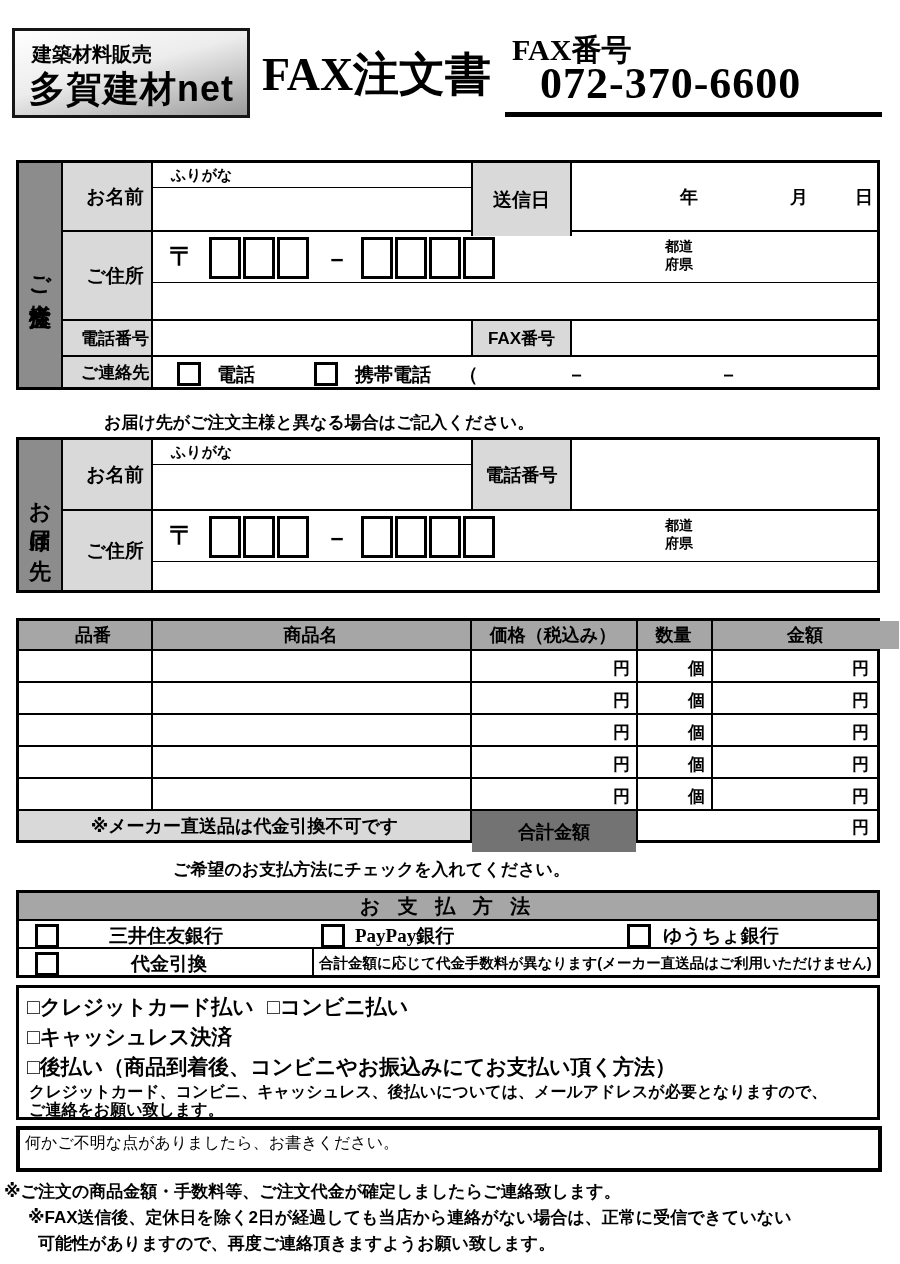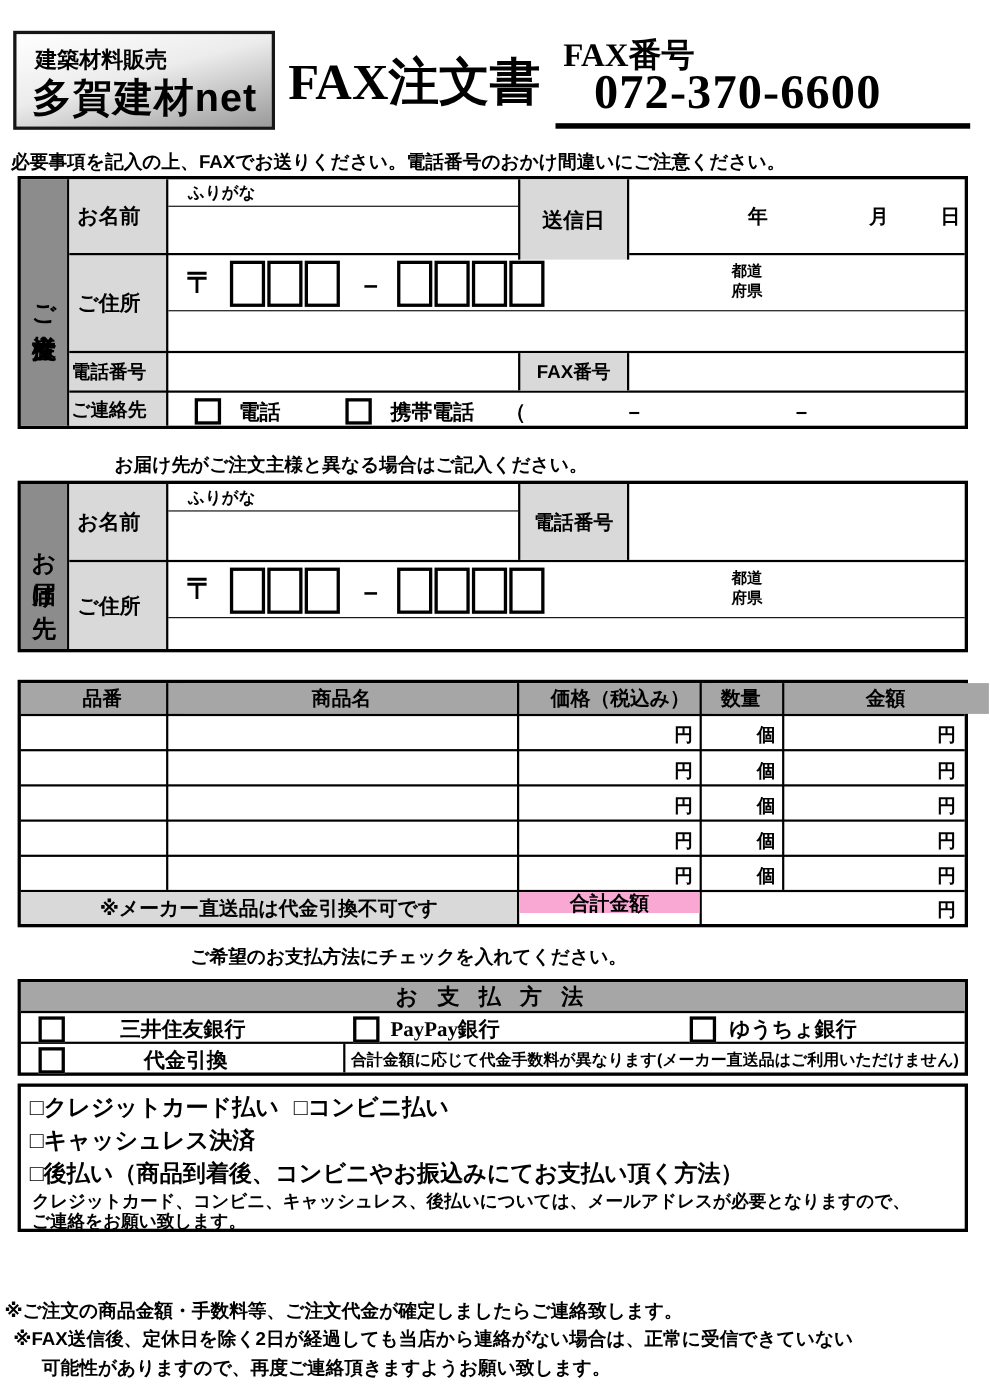--- a/index.html
+++ b/index.html
@@ -18,21 +18,21 @@
   .fax-label{left:512px;top:30px;font-size:30px;font-weight:bold;}
   .fax-number{left:540px;top:58px;font-size:44px;font-weight:bold;letter-spacing:1px;}
   .fax-underline{left:505px;top:70px;width:377px;height:42px;border-bottom:5px solid #000;}
   .top-instruction{left:10px;top:136px;font-size:17px;font-weight:bold;}
   
   .tbl{border:3px solid #000;box-sizing:content-box;background:#fff;}
   .vcol{left:0;top:0;width:44px;height:100%;background:#8c8c8c;border-right:2px solid #000;box-sizing:border-box;}
   .vtitle{width:100%;height:100%;display:flex;align-items:center;justify-content:center;
           writing-mode:vertical-rl;text-orientation:upright;font-size:22px;font-weight:bold;}
   .lcol{left:44px;top:0;width:90px;height:100%;background:#d9d9d9;border-right:2px solid #000;box-sizing:border-box;}
-  .lbl{left:44px;width:72px;display:flex;align-items:center;justify-content:center;
+  .lbl{left:60px;width:72px;display:flex;align-items:center;justify-content:center;
        font-size:19px;font-weight:bold;white-space:nowrap;}
   .hsep{left:44px;height:2px;background:#000;}
   .thin{height:1px;background:#000;}
   .graycell{background:#d9d9d9;border-left:2px solid #000;border-right:2px solid #000;box-sizing:border-box;
             display:flex;align-items:center;justify-content:center;font-size:19px;font-weight:bold;}
   .furi{font-size:15px;font-weight:bold;}
   .pref{font-size:14px;font-weight:bold;text-align:center;line-height:1.25;}
   .pmark{font-size:26px;font-weight:bold;}
   .pbox{width:32px;height:42px;border:3px solid #000;background:#fff;display:inline-block;
         box-sizing:border-box;margin-right:2px;}
@@ -64,21 +64,20 @@
 <div id="page">
 
   <div class="abs logo">
     <span class="abs logo-l1 gothic">建築材料販売</span>
     <span class="abs logo-l2 gothic">多賀建材net</span>
   </div>
   <div class="abs doc-title mincho">FAX注文書</div>
   <div class="abs fax-label mincho">FAX番号</div>
   <div class="abs fax-number mincho">072-370-6600</div>
   <div class="abs fax-underline"></div>
-  <div class="abs top-instruction gothic">必要事項を記入の上、FAXでお送りください。電話番号のおかけ間違いにご注意ください。</div>
 
   <div class="abs tbl" style="left:16px;top:160px;width:858px;height:224px;">
     <div class="abs vcol">
       <div class="vtitle">ご注文者様</div>
     </div>
     <div class="abs lcol"></div>
 
     <div class="abs hsep" style="top:67px;width:814px;"></div>
     <div class="abs hsep" style="top:156px;width:814px;"></div>
     <div class="abs hsep" style="top:192px;width:814px;"></div>
@@ -156,21 +155,21 @@
       <div>府県</div>
     </div>
     <div class="abs thin" style="left:134px;top:121px;width:724px;"></div>
     <div class="abs" style="left:134px;top:122px;width:724px;height:28px;"></div>
   </div>
 
   <div class="abs tbl" style="left:16px;top:618px;width:858px;height:219px;">
 
     <div class="abs phead" style="left:0;width:148px;">品番</div>
     <div class="abs phead" style="left:132px;width:319px;">商品名</div>
-    <div class="abs phead" style="left:451px;width:166px;padding-left:11px;">価格（税込み）</div>
+    <div class="abs phead" style="left:451px;width:166px;">価格（税込み）</div>
     <div class="abs phead" style="left:617px;width:75px;">数量</div>
     <div class="abs phead" style="left:692px;width:188px;">金額</div>
 
     <div class="abs vline" style="left:132px;height:188px;"></div>
     <div class="abs vline" style="left:451px;height:219px;"></div>
     <div class="abs vline" style="left:617px;height:219px;"></div>
     <div class="abs vline" style="left:692px;height:188px;"></div>
 
     <div class="abs hsep" style="left:0;top:28px;width:858px;"></div>
     <div class="abs hsep" style="left:0;top:60px;width:858px;"></div>
@@ -199,21 +198,21 @@
       <span class="unit" style="right:172px;">個</span>
       <span class="unit" style="right:8px;">円</span>
     </div>
     <div class="abs" style="left:0;top:158px;width:858px;height:30px;">
       <span class="unit" style="right:247px;">円</span>
       <span class="unit" style="right:172px;">個</span>
       <span class="unit" style="right:8px;">円</span>
     </div>
 
     <div class="abs" style="left:0;top:190px;width:451px;height:29px;background:#d9d9d9;display:flex;align-items:center;justify-content:center;font-size:18px;font-weight:bold;">※メーカー直送品は代金引換不可です</div>
-    <div class="abs" style="left:453px;top:190px;width:164px;height:19px;background:#f9a8d4;display:flex;align-items:center;justify-content:center;font-size:18px;font-weight:bold;">合計金額</div>
+    <div class="abs" style="left:453px;top:190px;width:164px;height:41px;background:#737373;display:flex;align-items:center;justify-content:center;font-size:18px;font-weight:bold;">合計金額</div>
     <div class="abs" style="left:619px;top:190px;width:239px;height:29px;">
       <span class="unit" style="right:8px;top:5px;">円</span>
     </div>
   </div>
 
   <div class="abs gothic bold" style="left:173px;top:858px;font-size:17px;">ご希望のお支払方法にチェックを入れてください。</div>
 
   <div class="abs tbl" style="left:16px;top:890px;width:858px;height:82px;text-align:right;">
     <div class="abs payhead">お 支 払 方 法</div>
     <div class="abs hsep" style="left:0;top:54px;width:858px;"></div>
@@ -233,18 +232,21 @@
 
   <div class="abs creditbox mincho">
     <span class="abs credit-line" style="left:8px;top:5px;">□クレジットカード払い</span>
     <span class="abs credit-line" style="left:248px;top:5px;">□コンビニ払い</span>
     <span class="abs credit-line" style="left:8px;top:35px;">□キャッシュレス決済</span>
     <span class="abs credit-line" style="left:8px;top:65px;">□後払い（商品到着後、コンビニやお振込みにてお支払い頂く方法）</span>
     <span class="abs credit-note" style="left:10px;top:94px;">クレジットカード、コンビニ、キャッシュレス、後払いについては、メールアドレスが必要となりますので、</span>
     <span class="abs credit-note" style="left:10px;top:112px;">ご連絡をお願い致します。</span>
   </div>
 
+  <div class="abs inqbox mincho">
+    <span class="abs inq-label">何かご不明な点がありましたら、お書きください。</span>
+  </div>
 
   <div class="abs fnote gothic" style="left:4px;top:1180px;">※ご注文の商品金額・手数料等、ご注文代金が確定しましたらご連絡致します。</div>
-  <div class="abs fnote gothic" style="left:12px;top:1206px;">※FAX送信後、定休日を除く2日が経過しても当店から連絡がない場合は、正常に受信できていない</div>
+  <div class="abs fnote gothic" style="left:28px;top:1206px;">※FAX送信後、定休日を除く2日が経過しても当店から連絡がない場合は、正常に受信できていない</div>
   <div class="abs fnote gothic" style="left:38px;top:1232px;">可能性がありますので、再度ご連絡頂きますようお願い致します。</div>
 
 </div>
 
 </body></html>

